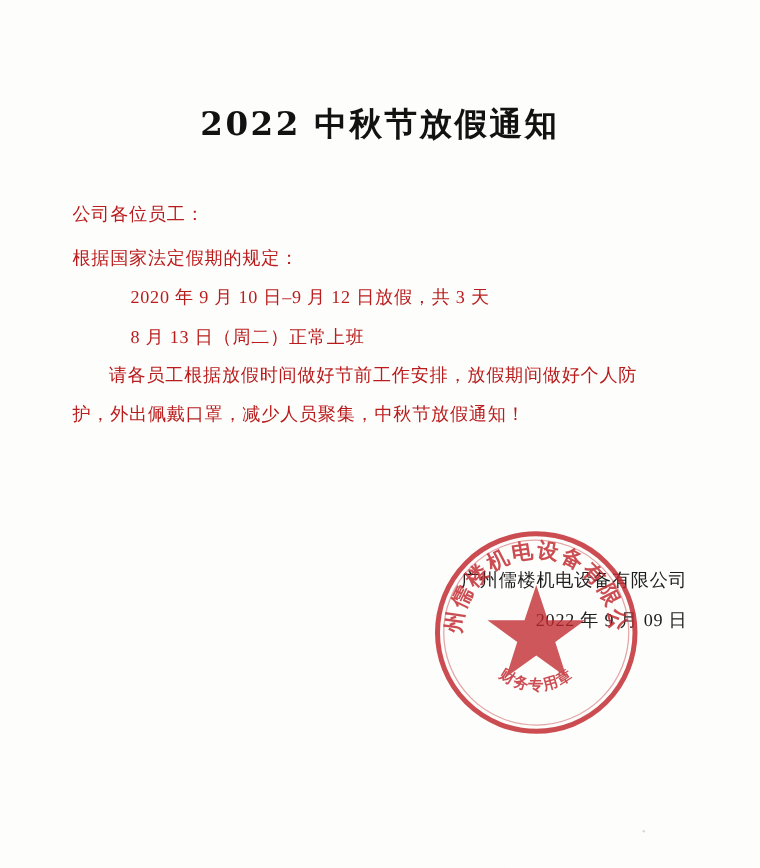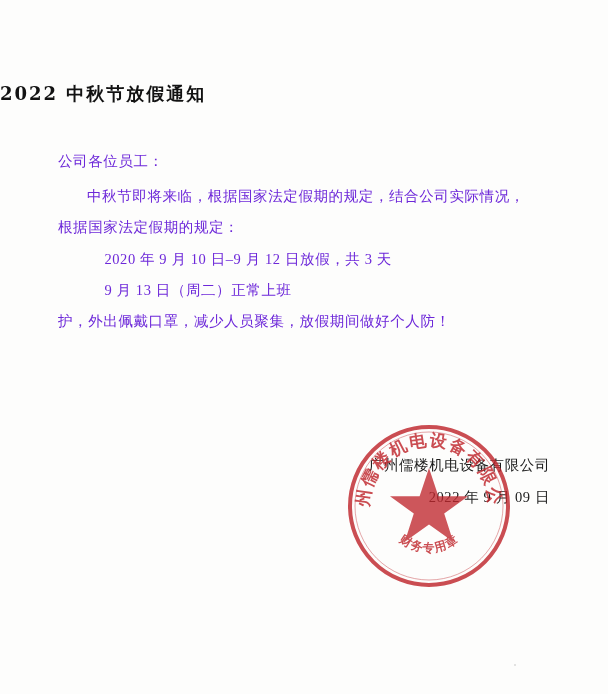--- a/index.html
+++ b/index.html
@@ -16,34 +16,35 @@
     overflow: hidden;
   }
 
   .page {
     position: absolute;
     inset: 0;
     background: #fdfdfc;
   }
 
   .doc-title {
-    font-size: 18px;
+    text-align: center;
+    font-size: 26px;
     font-weight: 700;
     letter-spacing: 2px;
     margin-top: 82px;
     color: #121212;
     font-family: "DejaVu Serif", "Liberation Serif", serif;
   }
 
   .body-block {
     margin-top: 40px;
     padding: 0 58px 0 58px;
     font-size: 14.5px;
     line-height: 2.15;
-    color: #6d28d9;
+    color: #b91c1c;
     letter-spacing: 0.6px;
   }
 
   .salutation {
     margin-bottom: 4px;
   }
 
   .para {
     text-indent: 2em;
   }
@@ -85,30 +86,30 @@
 <body>
 
 <div class="page">
 
   <div class="doc-title">2022 中秋节放假通知</div>
 
   <div class="body-block">
 
     <div class="salutation">公司各位员工：</div>
 
-    <div class="para">中秋节即将来临，根据国家法定假期的规定，结合公司实际情况，</div>
 
     <div>根据国家法定假期的规定：</div>
 
     <div class="indent-line">2020 年 9 月 10 日–9 月 12 日放假，共 3 天</div>
 
-    <div class="indent-line">9 月 13 日（周二）正常上班</div>
+    <div class="indent-line">8 月 13 日（周二）正常上班</div>
 
+    <div class="para">请各员工根据放假时间做好节前工作安排，放假期间做好个人防</div>
 
-    <div>护，外出佩戴口罩，减少人员聚集，放假期间做好个人防！</div>
+    <div>护，外出佩戴口罩，减少人员聚集，中秋节放假通知！</div>
   </div>
 
   <div class="signature-area">
     <div>广州儒楼机电设备有限公司</div>
     <div>2022 年 9 月 09 日</div>
   </div>
 
   <svg class="stamp" viewBox="0 0 168 168">
     <defs>
       <path id="ringpath" d="M 84,84 m -60,0 a 60,60 0 1,1 120,0" fill="none"></path>

